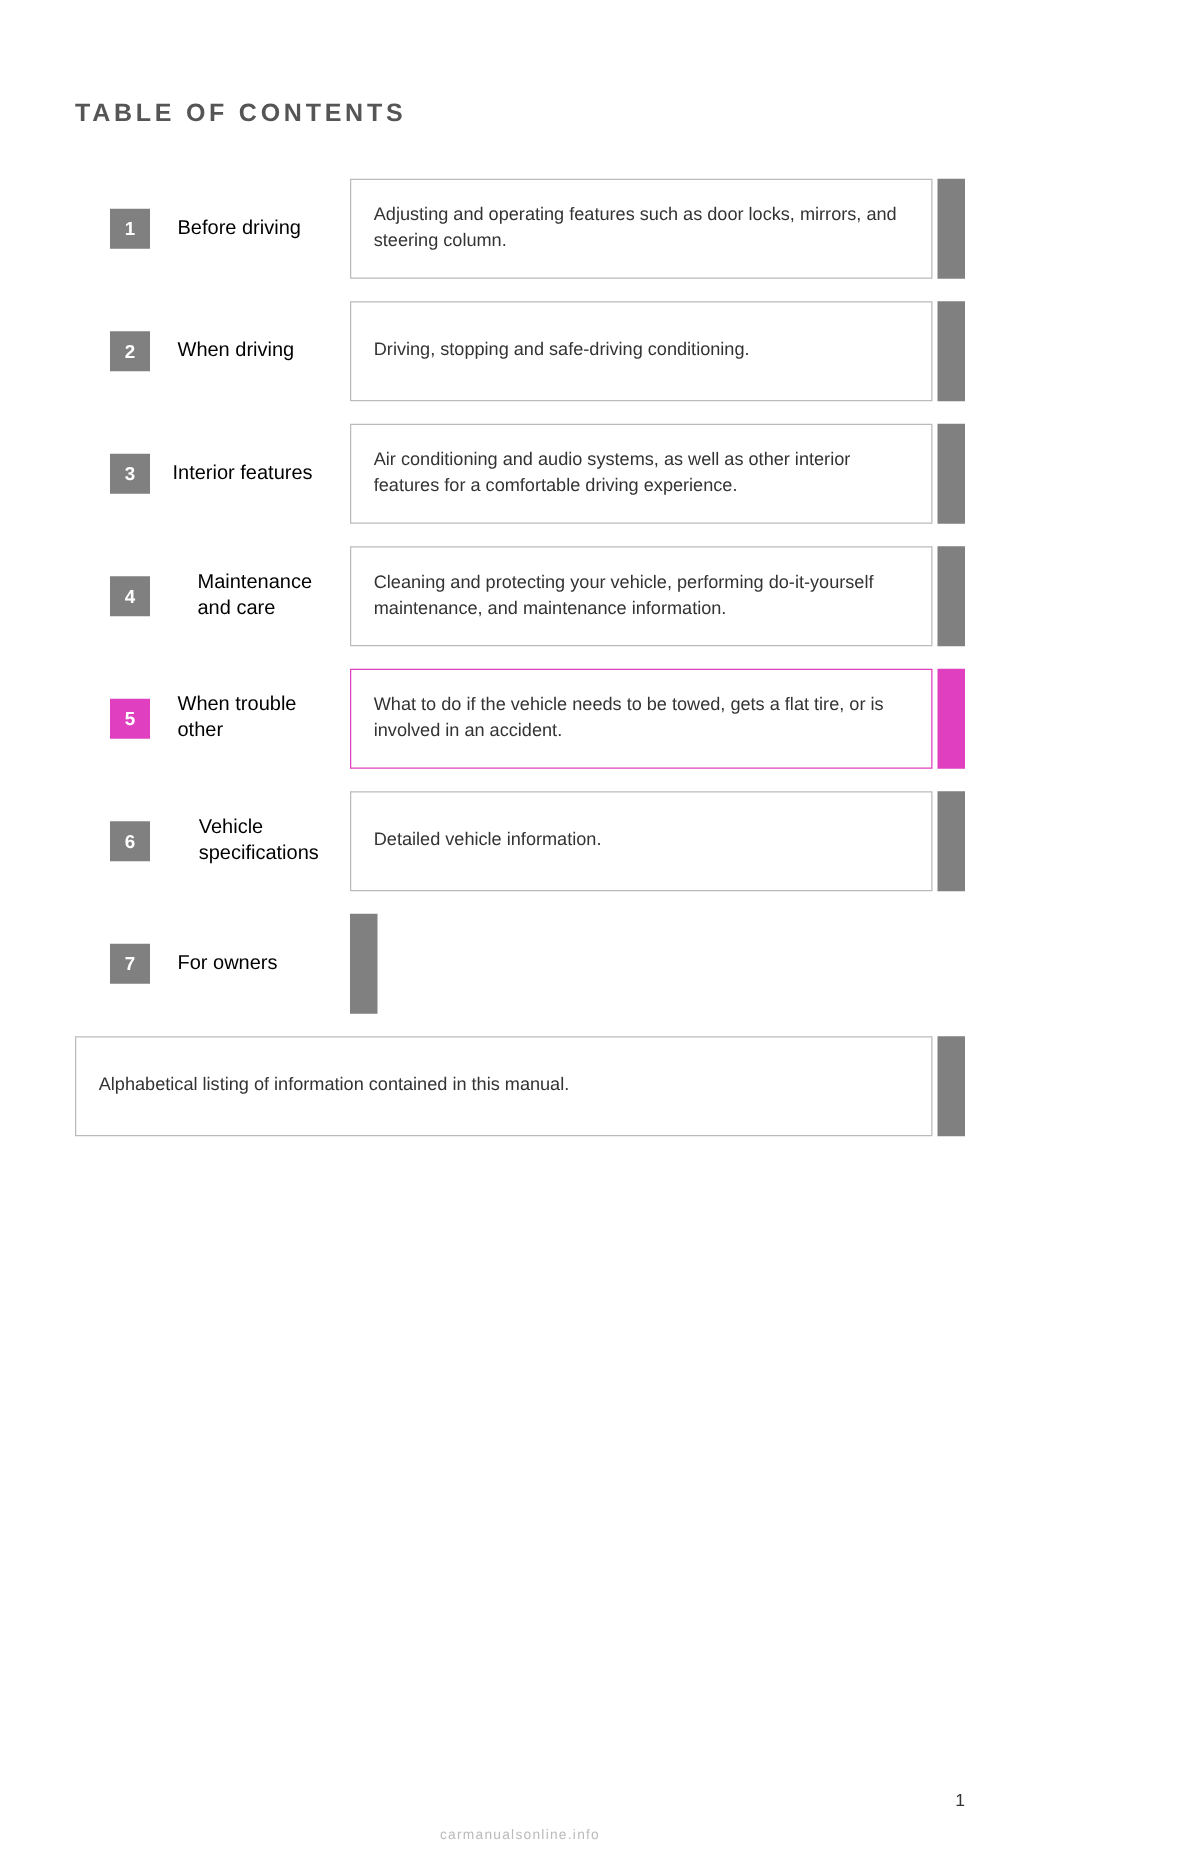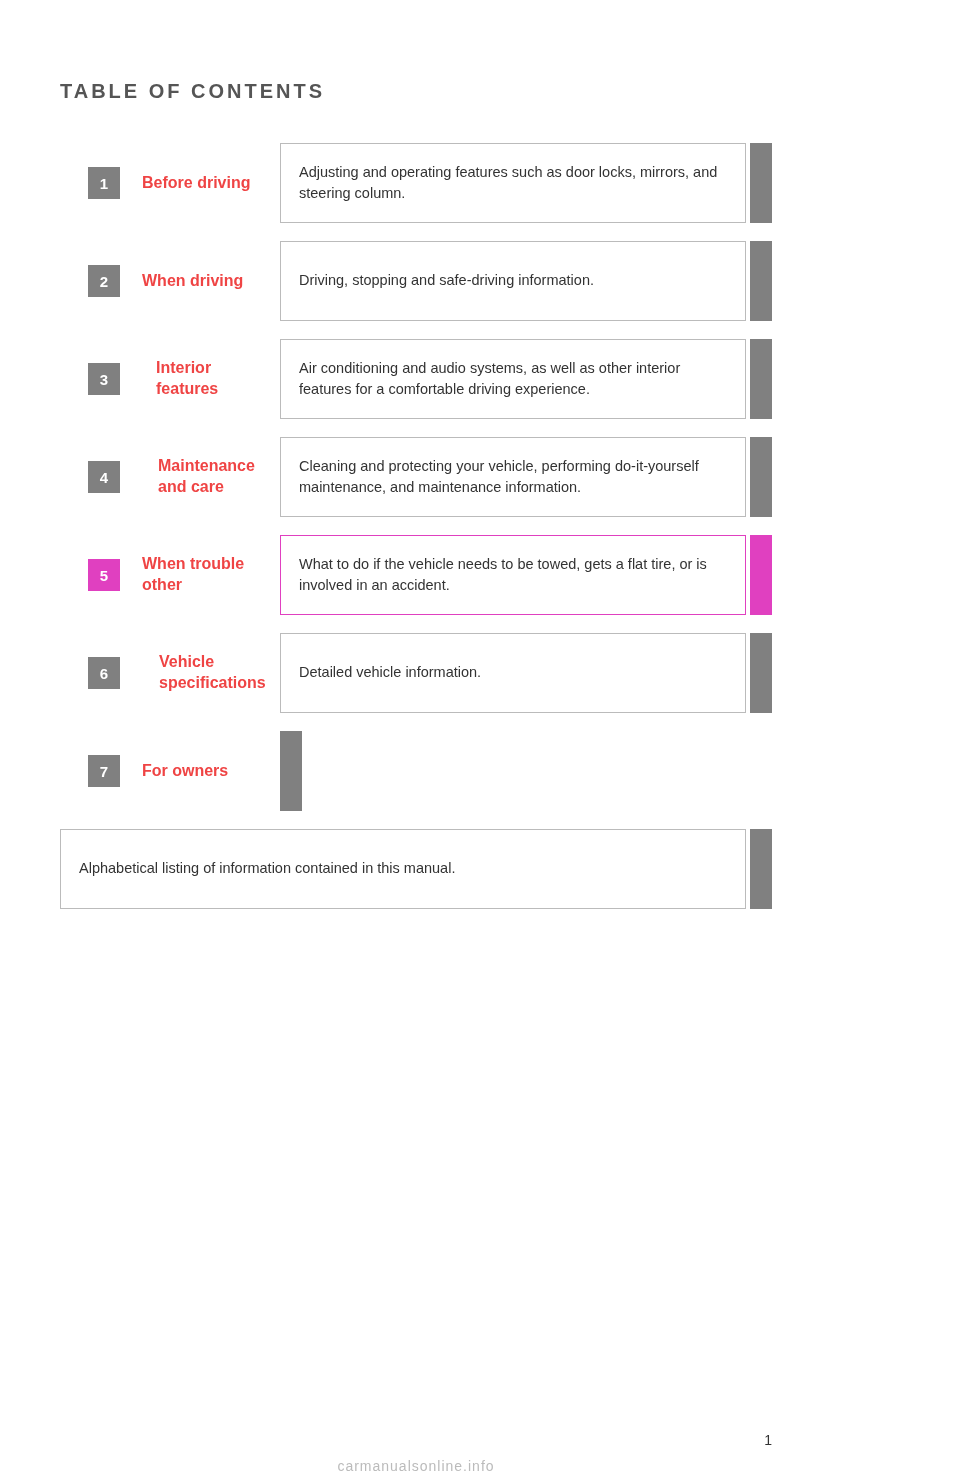--- a/index.html
+++ b/index.html
@@ -79,22 +79,22 @@
       background: #e040c0;
     }
 
     .entry-number.no-num {
       background: transparent;
       color: transparent;
     }
 
     .entry-title {
       font-size: 16px;
-      font-weight: bold;
-      color: #ef4444;
+      font-weight: normal;
+      color: #000000;
       line-height: 1.3;
     }
 
     .entry-right {
       flex: 1;
       border: 1.5px solid #bbb;
       padding: 14px 18px;
       font-size: 14.5px;
       color: #333;
       line-height: 1.45;
@@ -136,21 +136,21 @@
       font-size: 14px;
       color: #333;
     }
 
     .watermark {
       position: absolute;
       bottom: 10px;
       right: 0;
       left: 0;
       text-align: center;
-      font-size: 14px;
+      font-size: 11px;
       color: #bbb;
       letter-spacing: 1px;
     }
   </style>
 </head>
 <body>
 
 <div class="page-container">
 
   <h1 class="page-title">TABLE OF CONTENTS</h1>
@@ -164,28 +164,28 @@
         </div>
         <div class="entry-right">Adjusting and operating features such as door locks, mirrors, and steering column.</div>
         <div class="entry-accent"></div>
       </div>
       <div class="toc-entry">
         <div class="entry-left">
           <div class="left-accent"></div>
           <div class="entry-number gray-bg" style="margin-left: 8px;">2</div>
           <span class="entry-title" style="margin-left: 10px;">When driving</span>
         </div>
-        <div class="entry-right">Driving, stopping and safe-driving information.</div>
+        <div class="entry-right">Driving, stopping and safe-driving conditioning.</div>
         <div class="entry-accent"></div>
       </div>
       <div class="toc-entry">
         <div class="entry-left">
           <div class="left-accent"></div>
           <div class="entry-number gray-bg" style="margin-left: 8px;">3</div>
-          <span class="entry-title" style="margin-left: 24px;">Interior features</span>
+          <span class="entry-title" style="margin-left: 6px;">Interior features</span>
         </div>
         <div class="entry-right">Air conditioning and audio systems, as well as other interior features for a comfortable driving experience.</div>
         <div class="entry-accent"></div>
       </div>
       <div class="toc-entry">
         <div class="entry-left">
           <div class="left-accent"></div>
           <div class="entry-number gray-bg" style="margin-left: 8px;">4</div>
           <span class="entry-title" style="margin-left: 26px;">Maintenance and care</span>
         </div>

